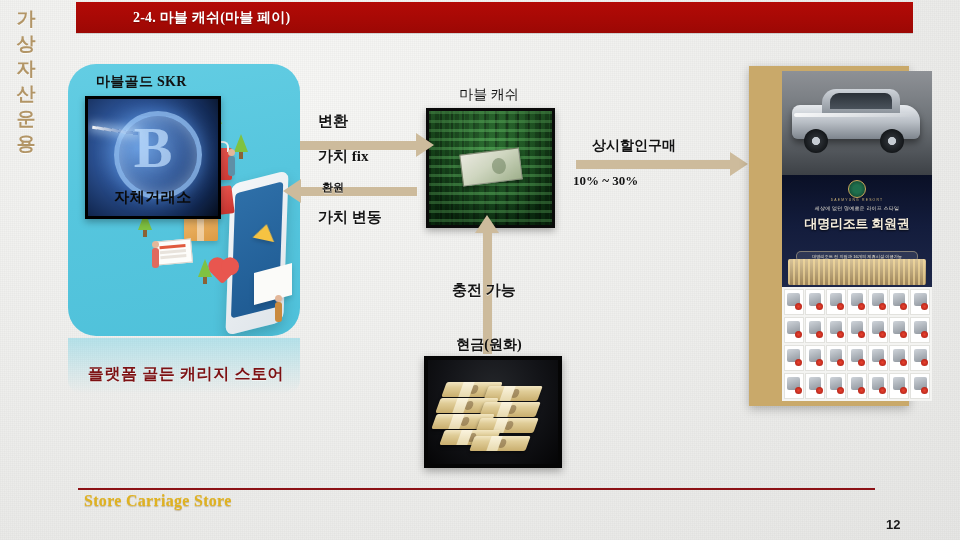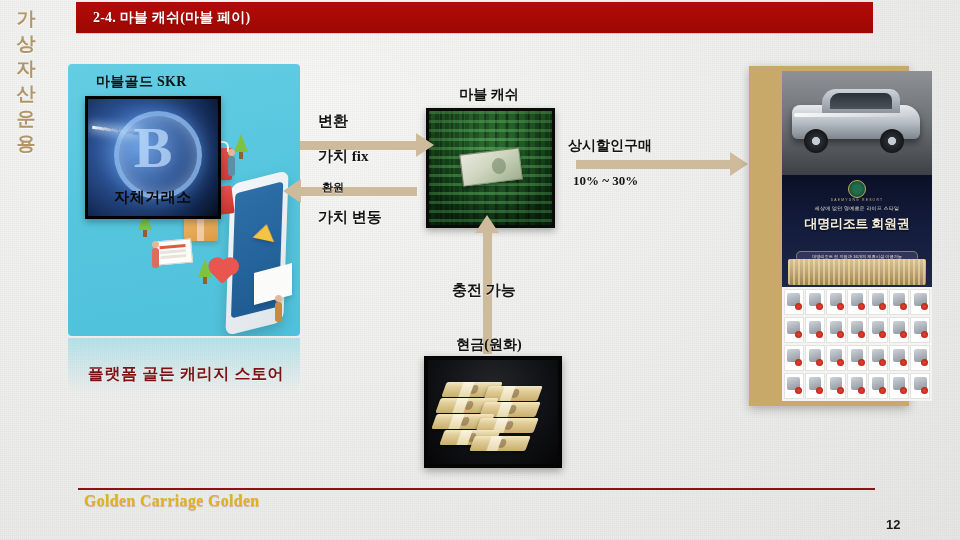--- a/index.html
+++ b/index.html
@@ -17,20 +17,21 @@
       repeating-linear-gradient(90deg, rgba(0,0,0,.014) 0 1px, rgba(255,255,255,.02) 1px 2px),
       radial-gradient(ellipse at 30% 20%, #f7f7f5 0%, #eeeeec 55%, #e6e6e4 100%);
   }
 
   
   .title-bar{
     position:absolute;left:76px;top:2px;width:797px;height:31px;
     background:linear-gradient(180deg,#b30a06 0%,#a70905 55%,#9c0804 100%);
     display:flex;align-items:center;
     box-shadow:0 1px 0 rgba(0,0,0,.12);
+    padding-left:40px;
   }
   .title-text{
     color:#fff;font-size:14px;font-weight:700;letter-spacing:.2px;
     margin-left:17px;
     font-family:"Liberation Serif","DejaVu Serif",serif;
     text-shadow:0 1px 1px rgba(0,0,0,.28);
   }
 
   
   .vlabel{
@@ -38,21 +39,21 @@
     display:flex;flex-direction:column;align-items:center;
     color:#b29566;font-weight:700;font-size:19px;line-height:25px;
     font-family:"Liberation Serif","DejaVu Serif",serif;
     text-shadow:0 1px 0 rgba(255,255,255,.7);
   }
 
   
   .blue-panel{
     position:absolute;left:68px;top:64px;width:232px;height:272px;
     background:linear-gradient(170deg,#63cde3 0%,#56c6de 45%,#4fc1da 100%);
-    border-radius:4px;overflow:hidden;
+    border-radius:28px;overflow:hidden;
   }
   .bp-title{
     position:absolute;left:28px;top:9px;
     font-family:"Liberation Serif","DejaVu Serif",serif;
     font-weight:700;font-size:14px;color:#111;letter-spacing:.3px;
   }
   
   .iso{position:absolute;inset:0;}
   .phone{
     position:absolute;right:14px;bottom:8px;width:58px;height:150px;
@@ -163,21 +164,21 @@
     position:absolute;left:64px;top:364px;width:244px;text-align:center;
     font-family:"Liberation Serif","DejaVu Serif",serif;
     font-weight:700;font-size:16px;color:#7d1113;letter-spacing:.6px;
     text-shadow:0 1px 0 rgba(255,255,255,.55);
   }
 
   
   .cash-title{
     position:absolute;left:424px;top:86px;width:130px;text-align:center;
     font-family:"Liberation Serif","DejaVu Serif",serif;
-    font-weight:700;font-size:14px;color:#111;
+    font-weight:400;font-size:14px;color:#111;
   }
   .matrix{
     position:absolute;left:426px;top:108px;width:123px;height:114px;
     border:3px solid #0a0a0a;overflow:hidden;
     background:
       repeating-linear-gradient(90deg, rgba(0,0,0,.35) 0 2px, rgba(0,0,0,0) 2px 11px),
       linear-gradient(180deg,#2f7a33 0%,#17521d 40%,#0d3a14 100%);
     box-shadow:0 3px 7px rgba(0,0,0,.3);
   }
   .matrix .rain{
@@ -220,21 +221,21 @@
   }
 
   .lbl{
     position:absolute;font-family:"Liberation Serif","DejaVu Serif",serif;
     font-weight:700;color:#141414;text-shadow:0 1px 0 rgba(255,255,255,.6);
   }
   #lbl-convert   {left:318px;top:112px;font-size:15px;}
   #lbl-fix       {left:318px;top:147px;font-size:15px;}
   #lbl-redeem    {left:322px;top:180px;font-size:11px;}
   #lbl-fluctuate {left:318px;top:208px;font-size:15px;}
-  #lbl-buy       {left:568px;top:137px;font-size:14px;}
+  #lbl-buy       {left:592px;top:137px;font-size:14px;}
   #lbl-discount  {left:573px;top:173px;font-size:13px;}
   #lbl-charge    {left:452px;top:281px;font-size:15px;}
 
   
   .money-title{
     position:absolute;left:424px;top:336px;width:130px;text-align:center;
     font-family:"Liberation Serif","DejaVu Serif",serif;
     font-weight:700;font-size:14px;color:#111;
   }
   .money{
@@ -597,16 +598,16 @@
           </div>
           <div class="cell">
             <div class="prod"></div>
             <div class="dot"></div>
           </div>
         </div>
     </div>
   </div>
 
   <div class="footer-rule"></div>
-  <div class="footer-brand">Golden Carriage Golden</div>
+  <div class="footer-brand">Store Carriage Store</div>
   <div class="page-num">12</div>
 
 </div>
 
 </body></html>

